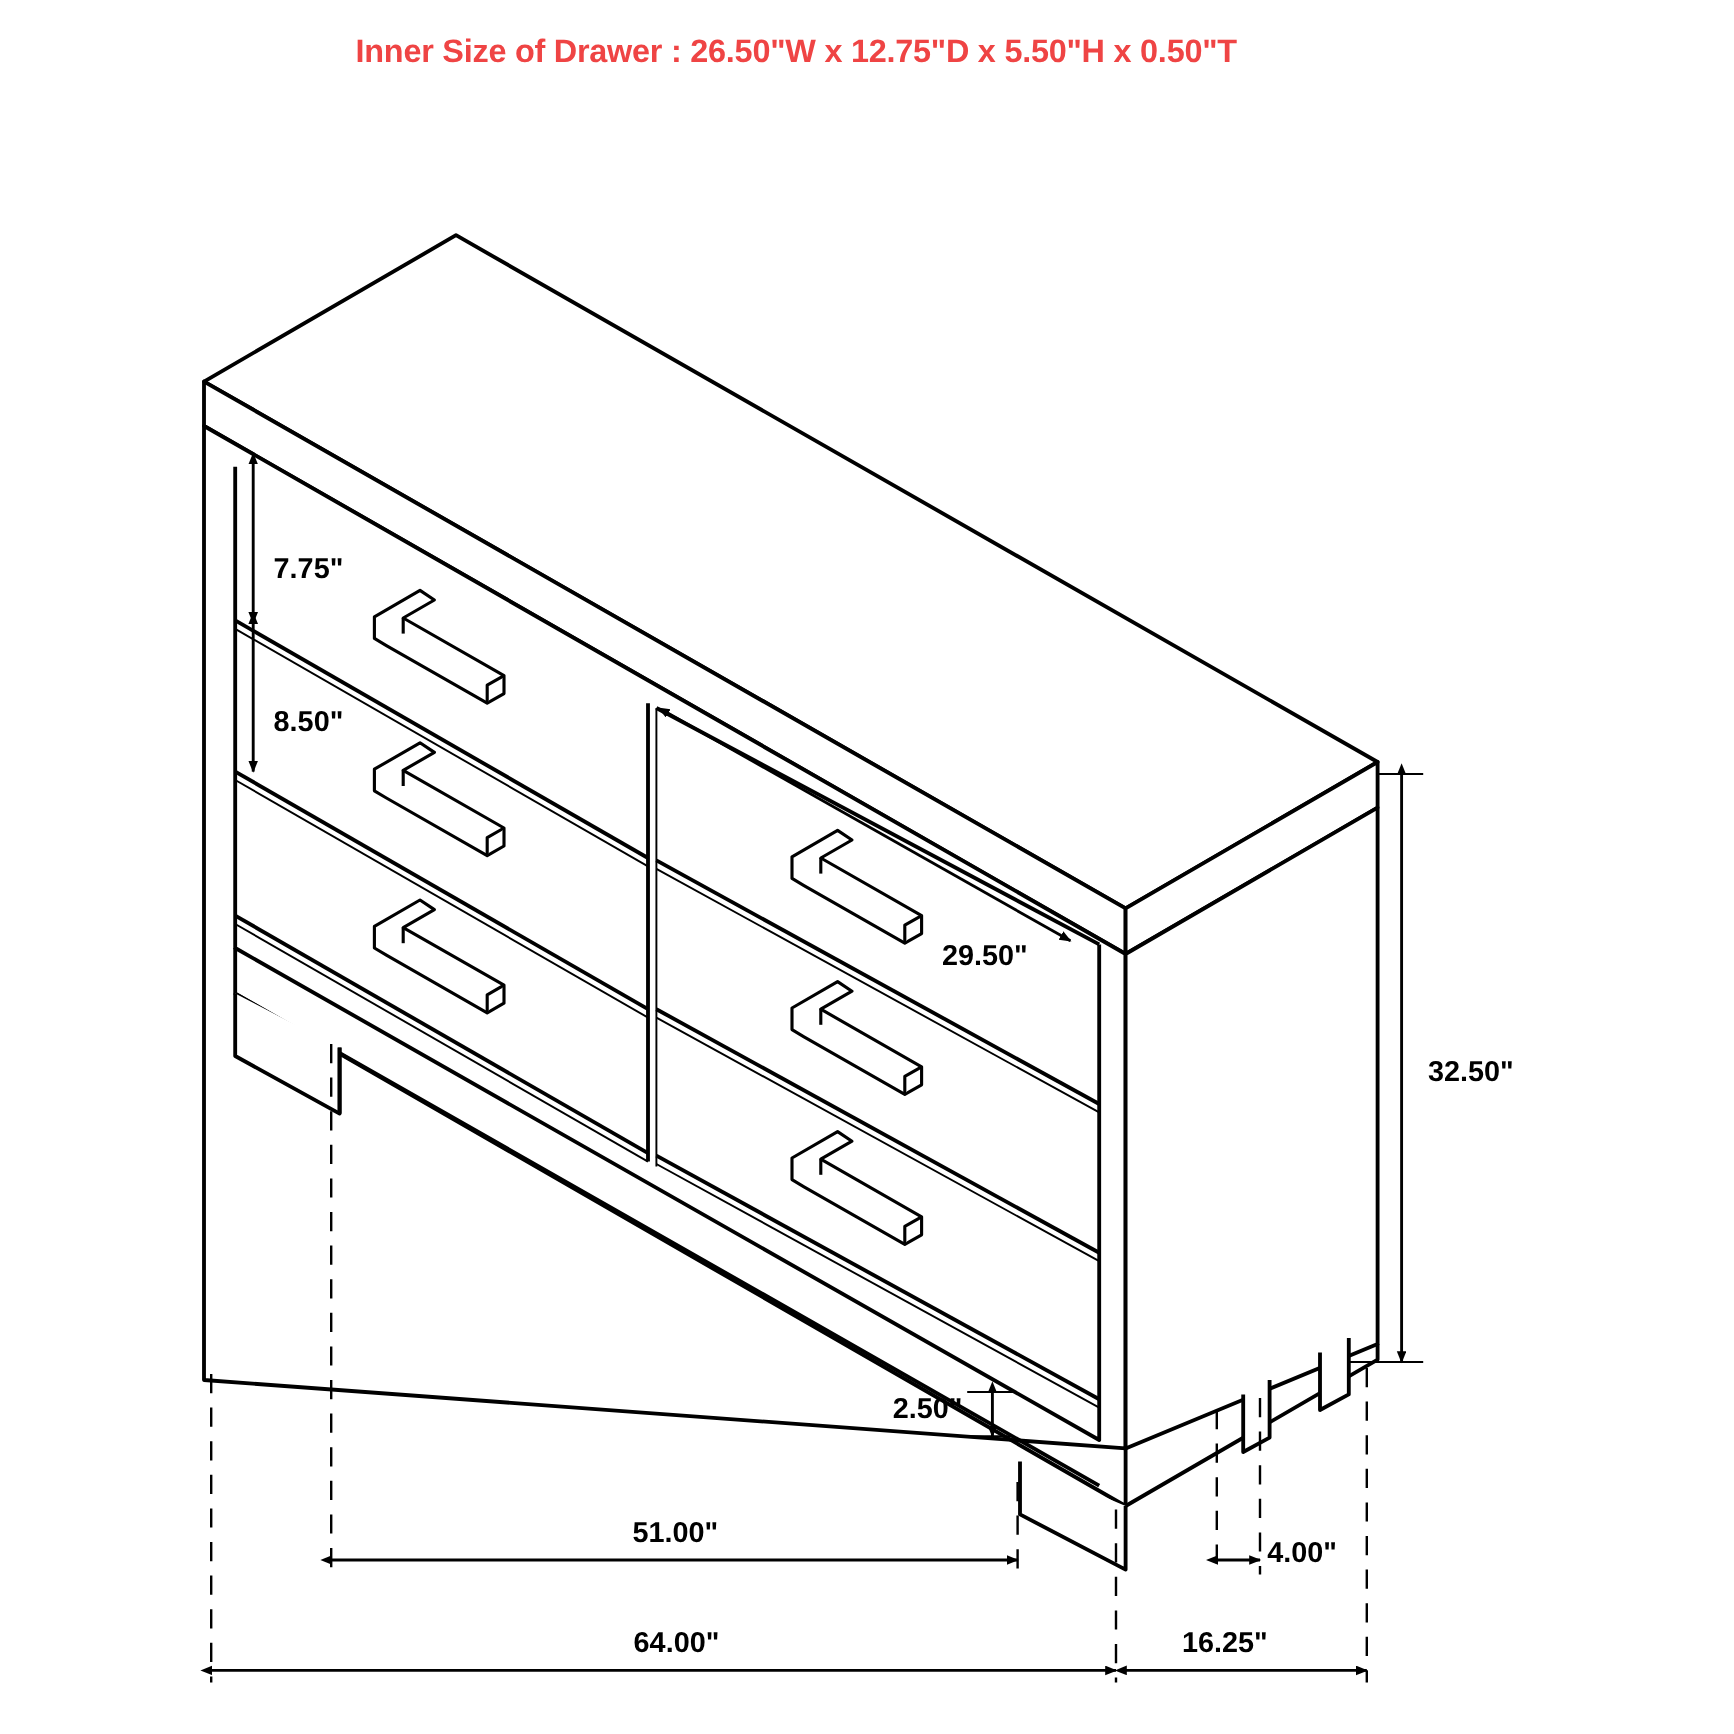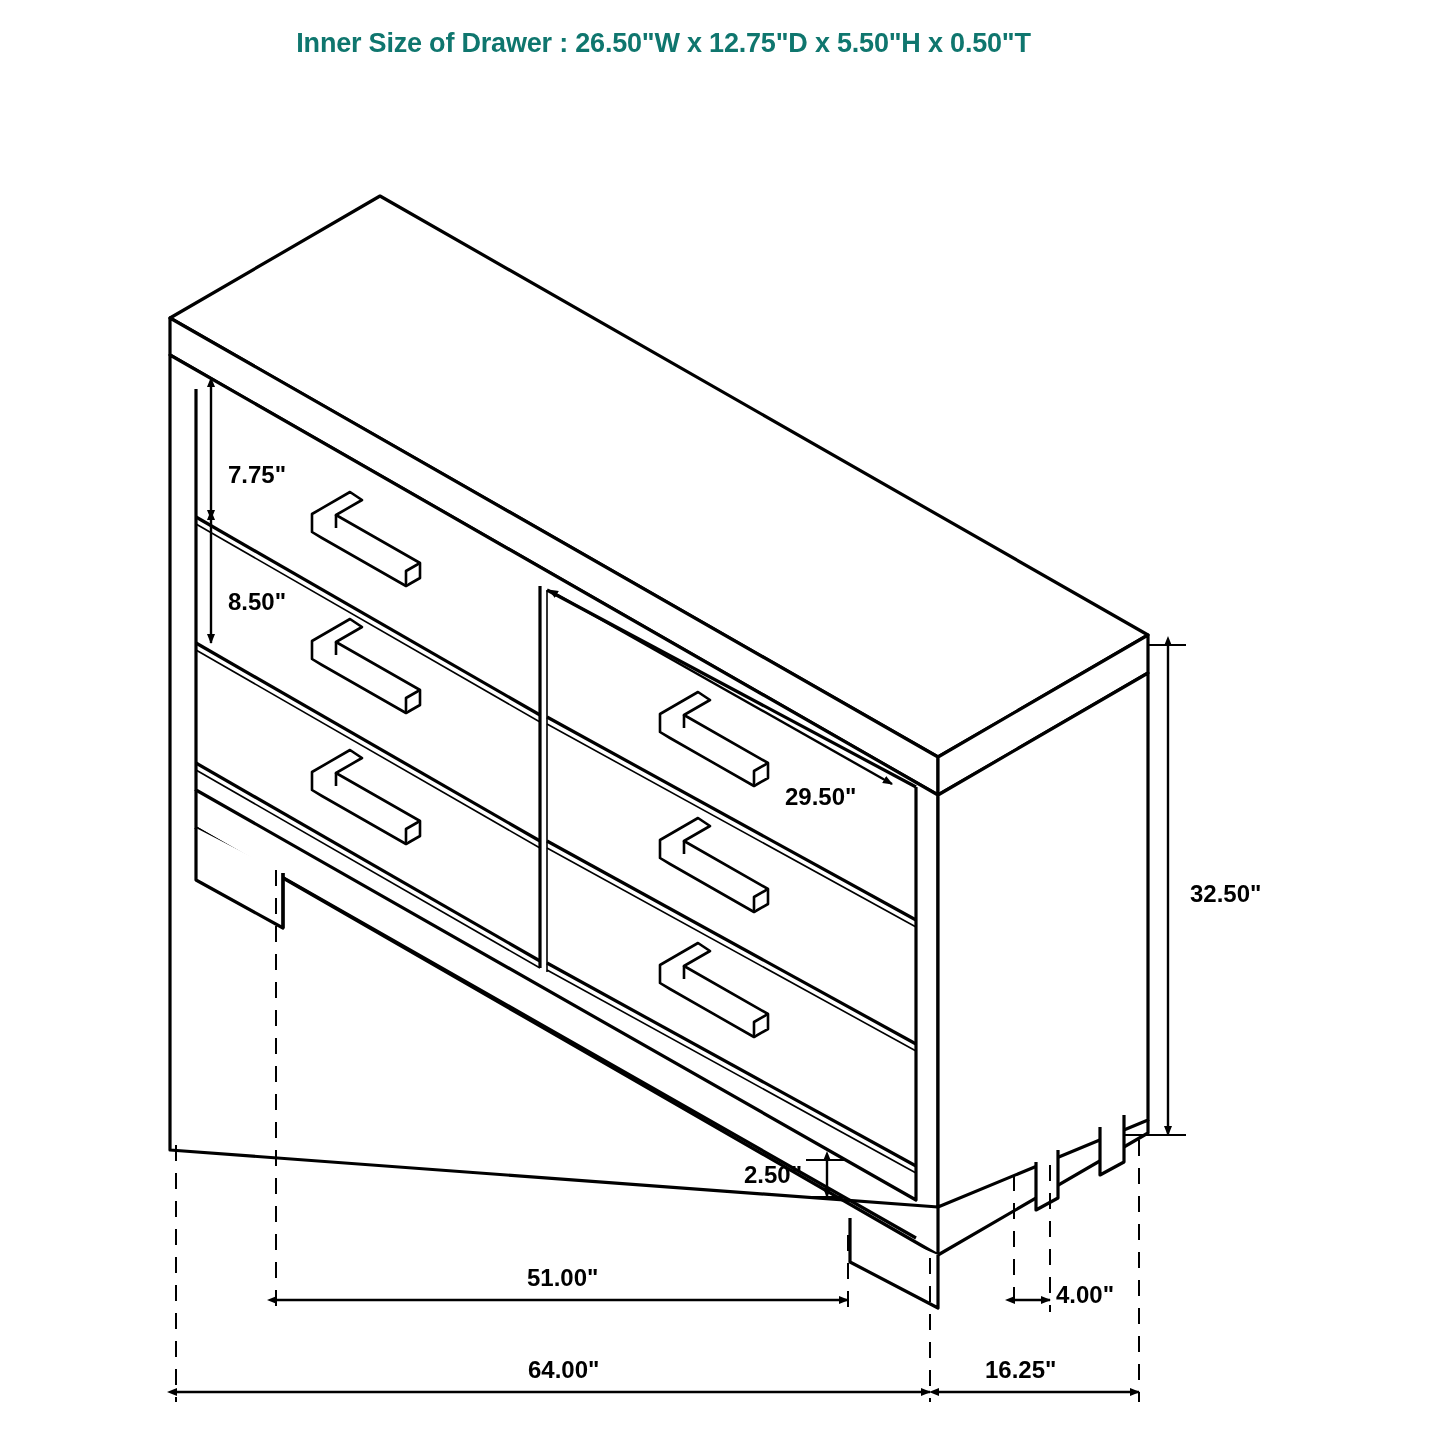--- a/index.html
+++ b/index.html
@@ -20,21 +20,21 @@
     background: #ffffff;
   }
   #title {
     position: absolute;
     top: 28px;
     left: 0;
     width: 1327px;
     text-align: center;
     font-size: 27px;
     font-weight: bold;
-    color: #0f766e;
+    color: #ef4444;
     letter-spacing: -0.2px;
   }
   svg#drawing {
     position: absolute;
     top: 0;
     left: 0;
     width: 1445px;
     height: 1445px;
   }
   .dim-label {

